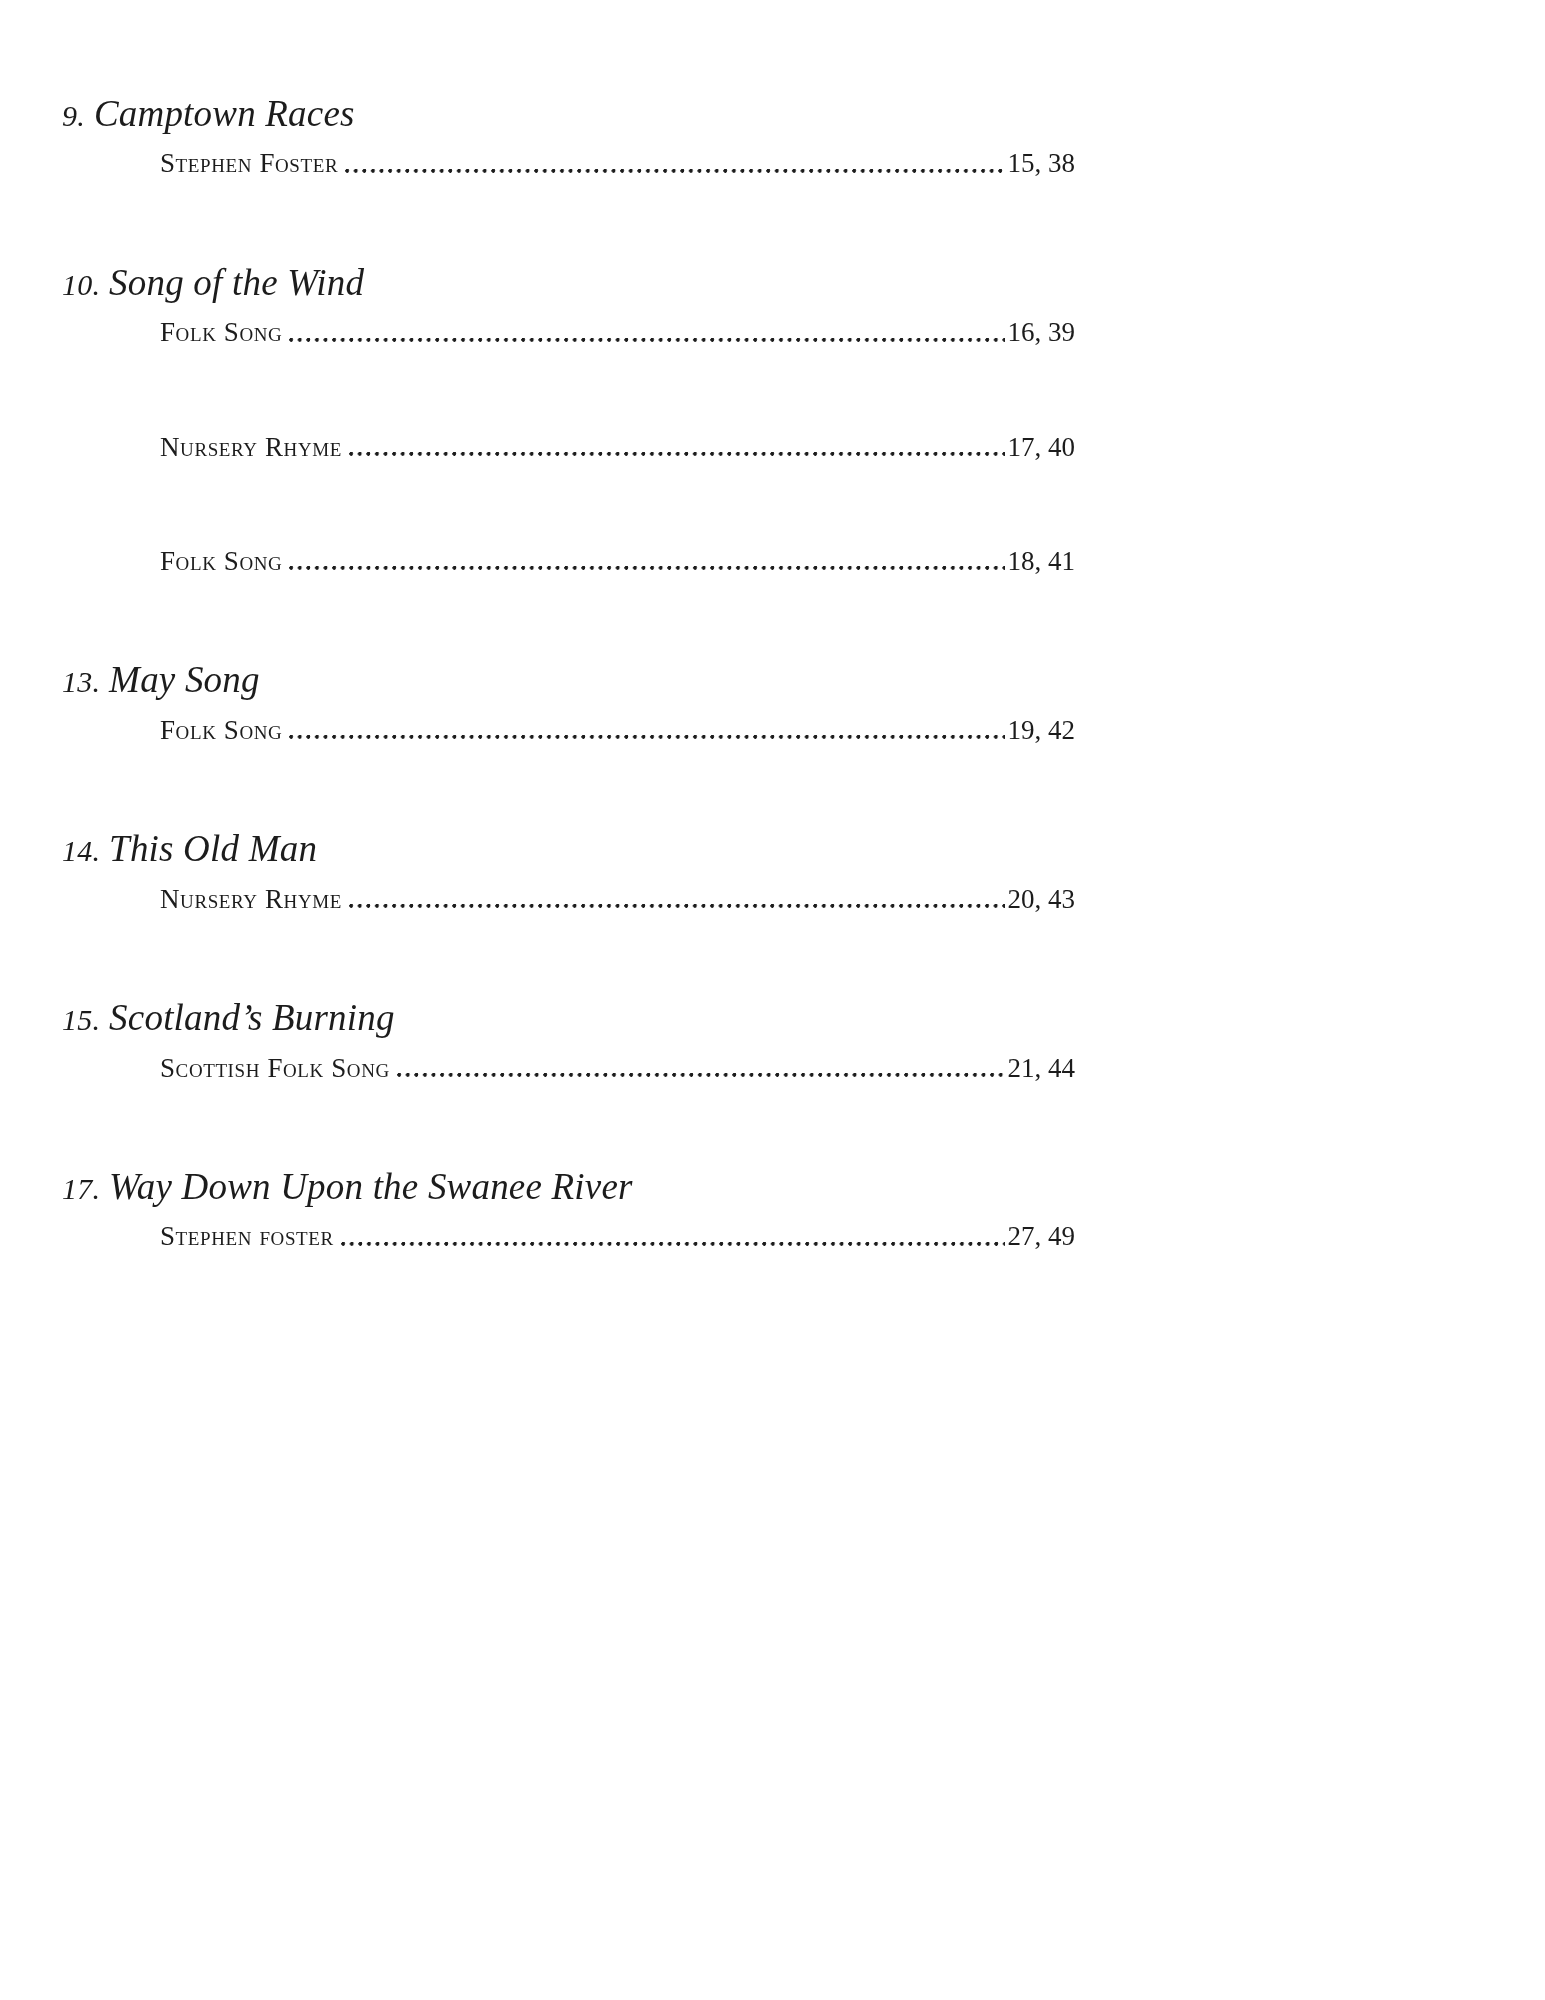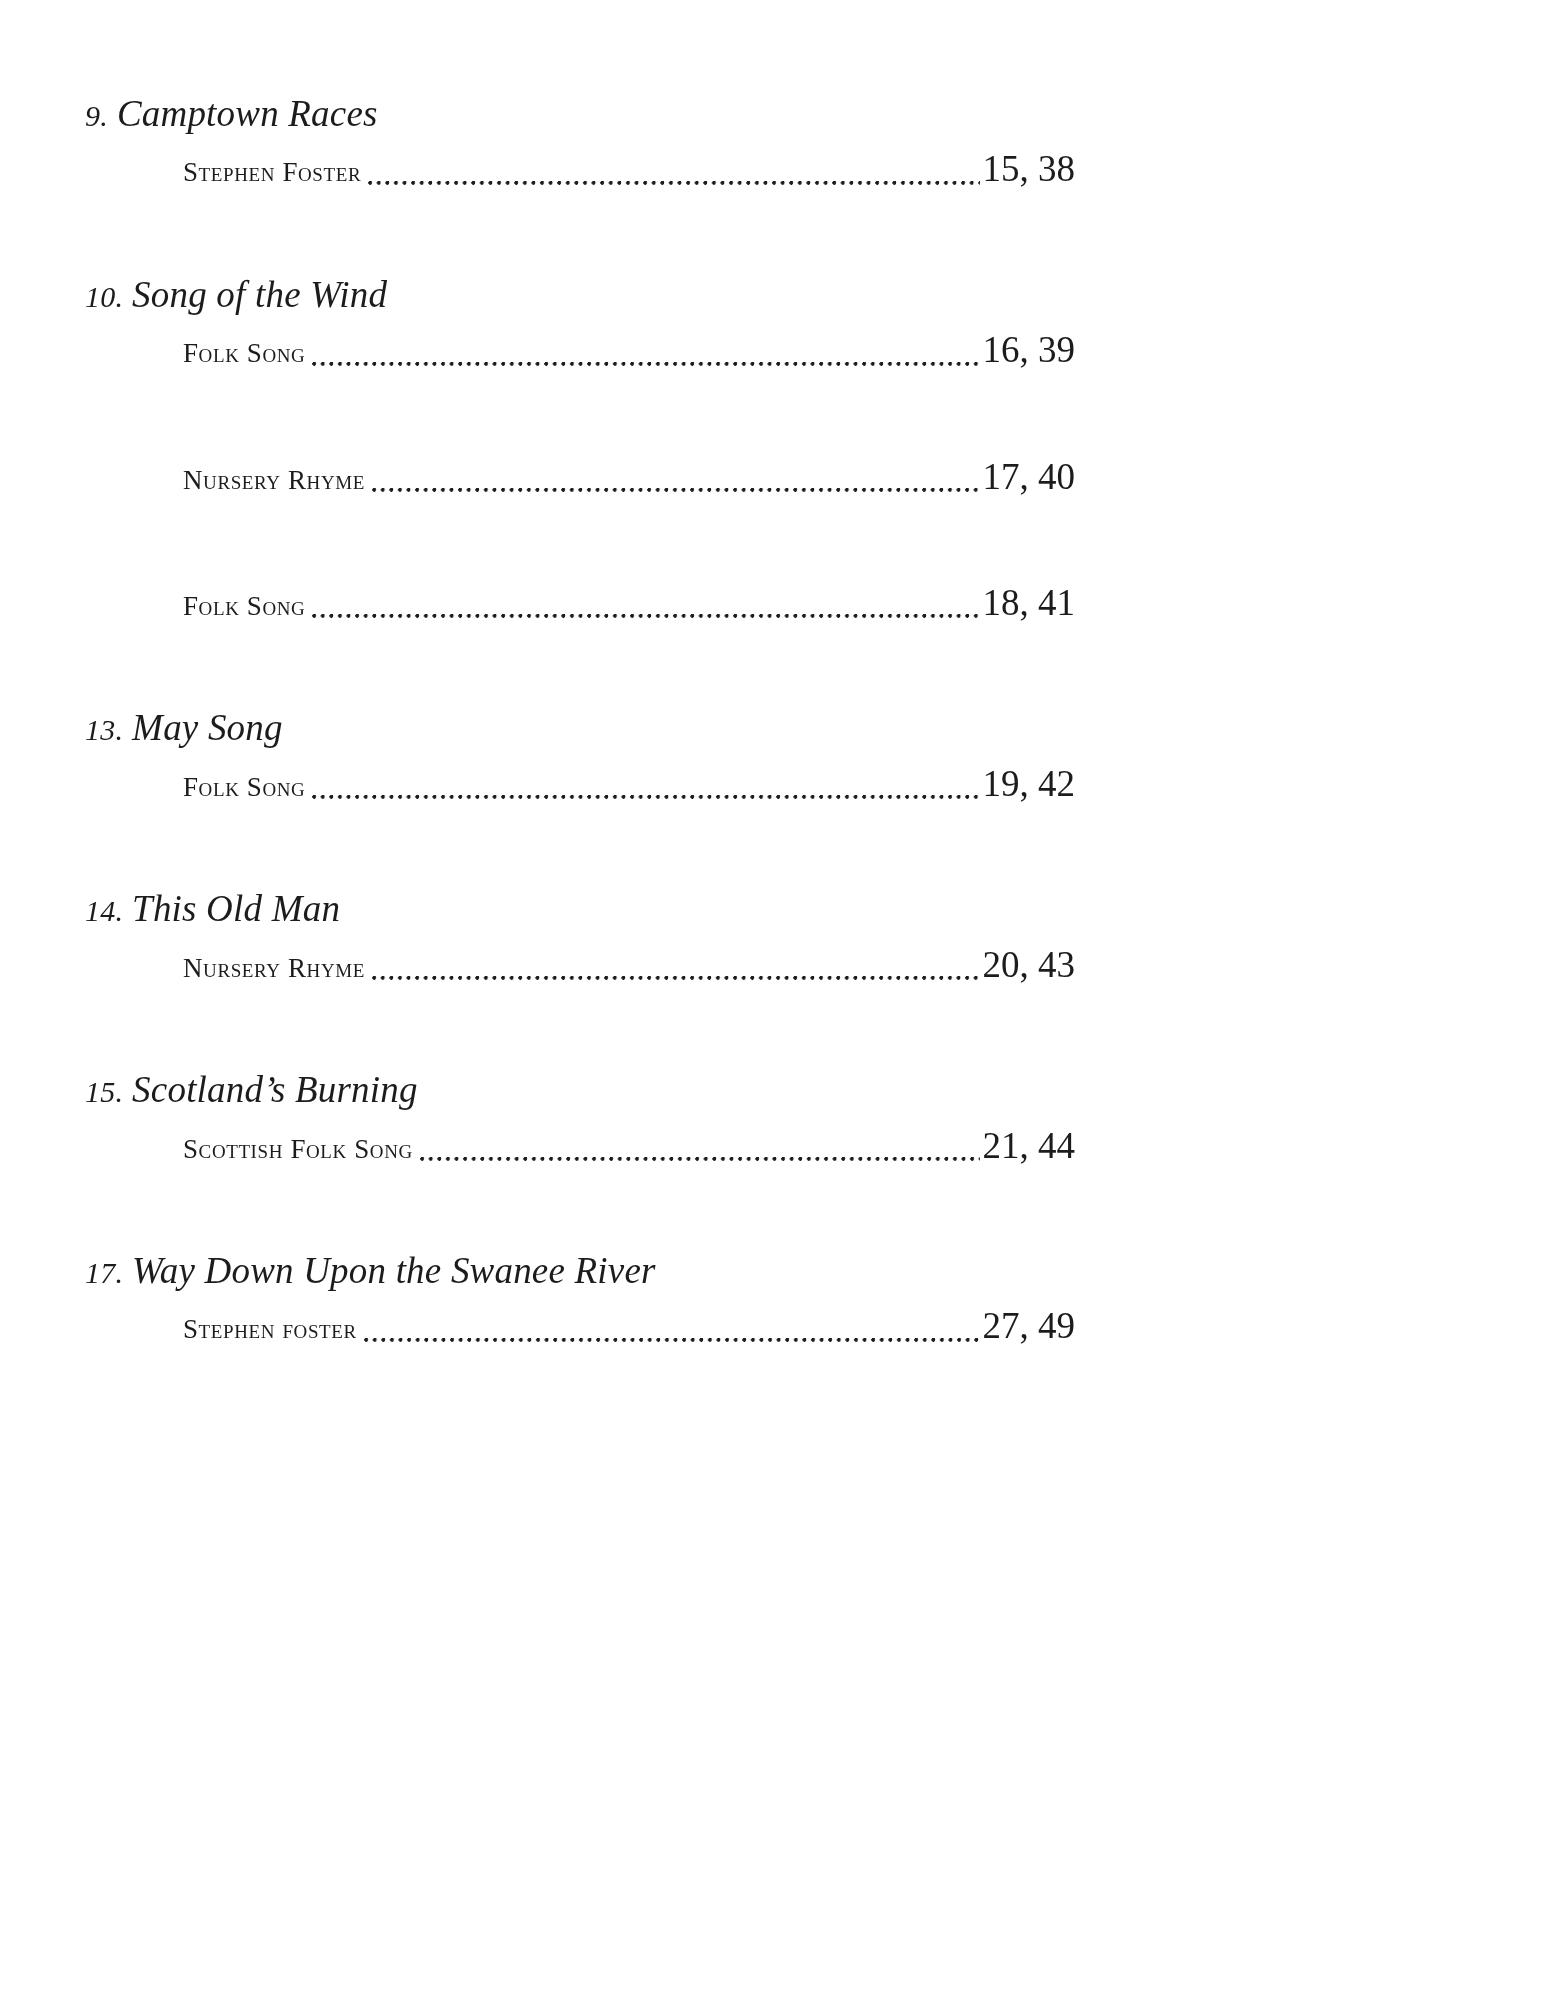--- a/index.html
+++ b/index.html
@@ -11,21 +11,21 @@
     width: 1545px;
     height: 2000px;
     font-family: "Liberation Serif", serif;
     color: #1c1c1c;
     overflow: hidden;
   }
   .page {
     box-sizing: border-box;
     width: 1291px;
     height: 2000px;
-    padding: 93px 216px 0 85px;
+    padding: 93px 216px 0 62px;
   }
   .entry {
     margin-bottom: 82px;
   }
   .title-line {
     font-style: italic;
     font-size: 37px;
     line-height: 1.12;
     letter-spacing: 0.2px;
     white-space: nowrap;
@@ -52,21 +52,21 @@
     flex: 1 1 auto;
     align-self: flex-end;
     height: 6px;
     margin: 0 3px 6px 7px;
     background-image: radial-gradient(circle at 2.2px 2.8px, #1c1c1c 1.7px, rgba(0,0,0,0) 2.2px);
     background-size: 8.6px 6px;
     background-repeat: repeat-x;
   }
   .pages {
     white-space: pre;
-    font-size: 37px;
+    font-size: 27px;
   }
 </style>
 </head>
 <body>
 
 <div class="page">
 
   <div class="entry">
     <div class="title-line">
       <span class="entry-number">9.</span><span>Camptown Races</span>

